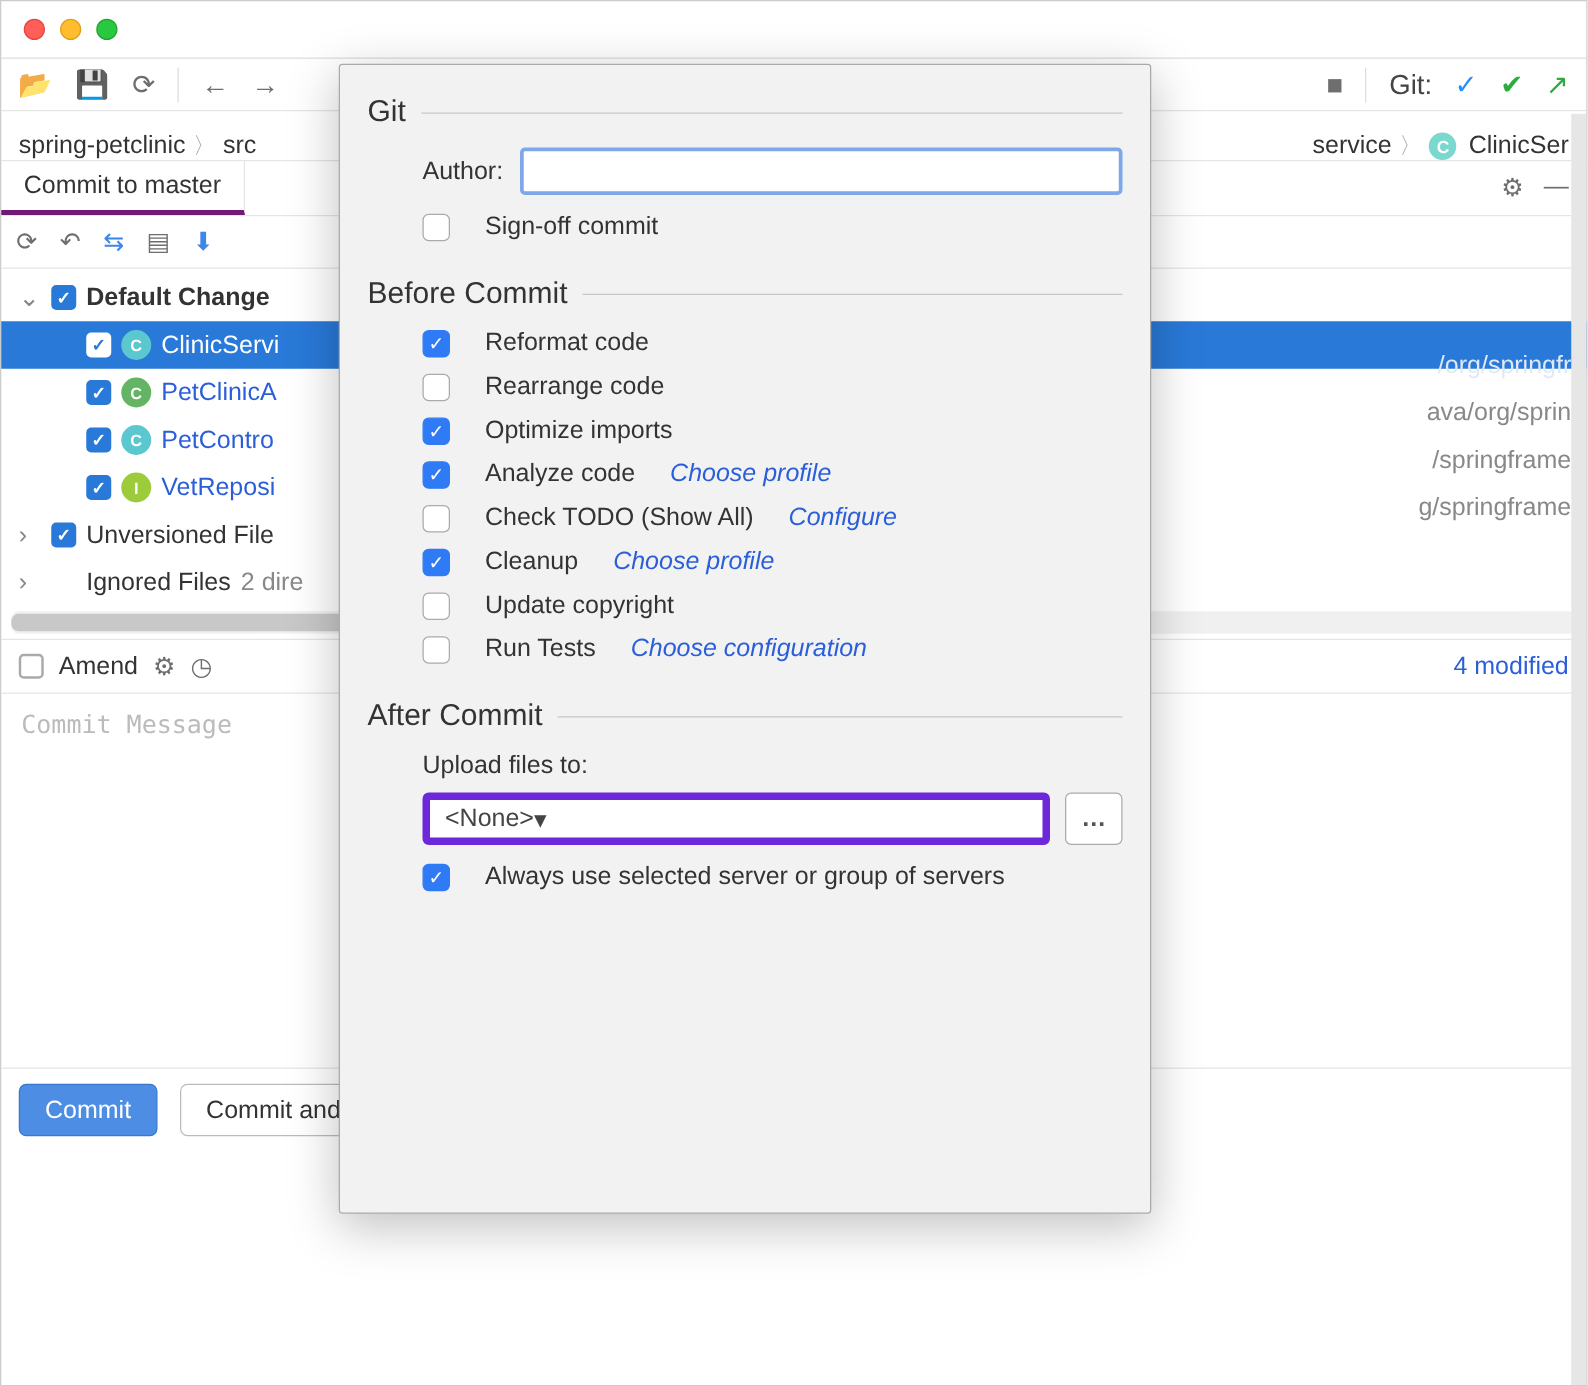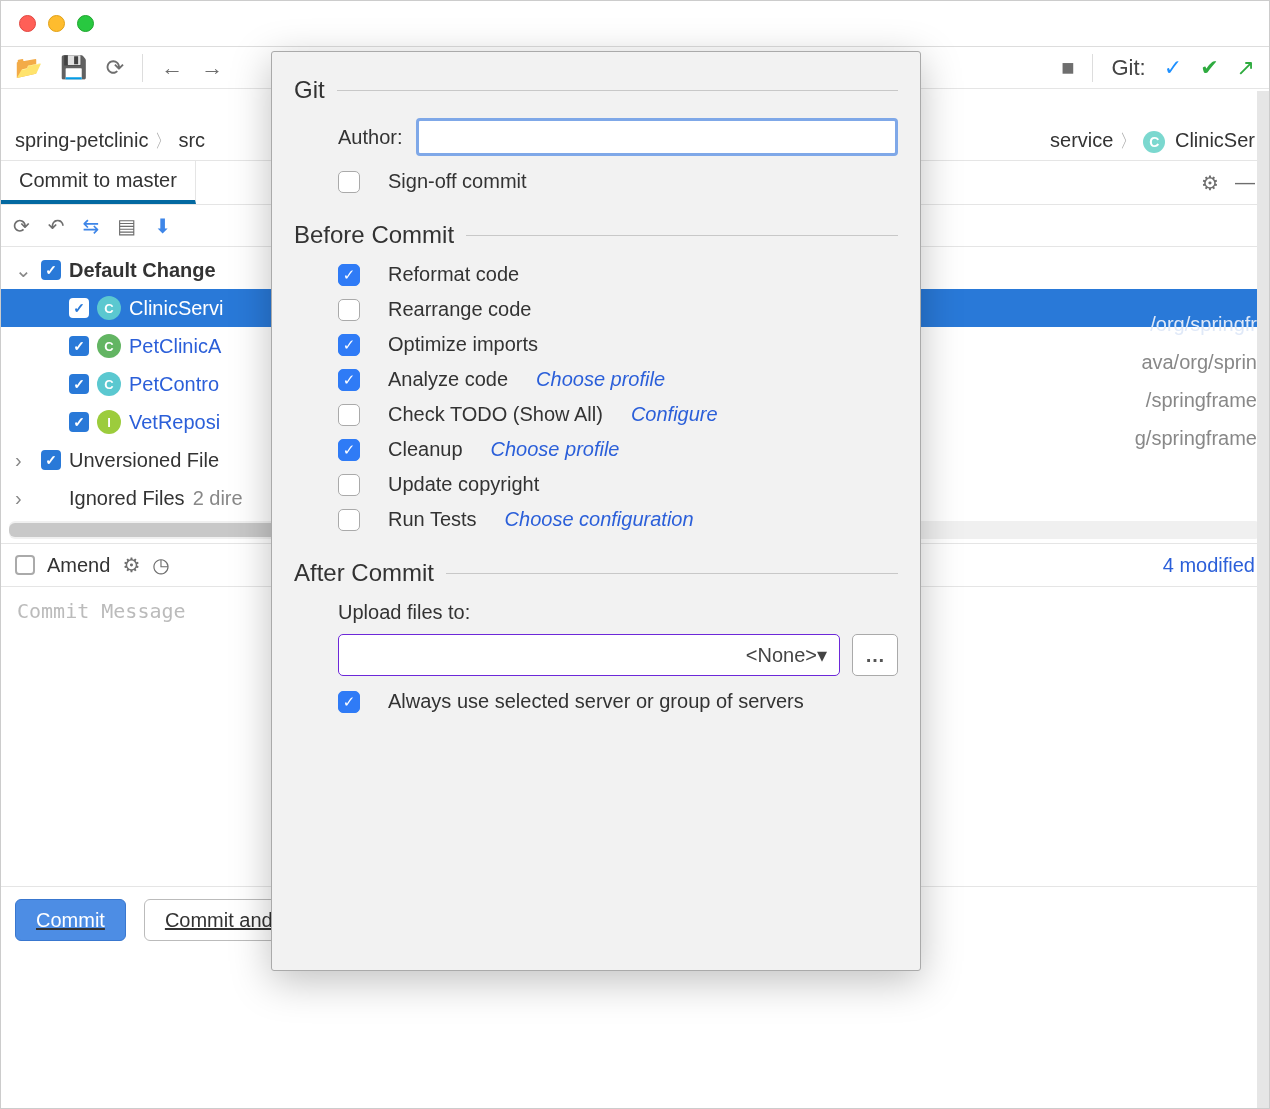--- a/index.html
+++ b/index.html
@@ -21,26 +21,26 @@
   .dot.yellow{background:#febc2e;border:1px solid #e1a116;}
   .dot.green{background:#28c840;border:1px solid #1fa52e;}
   .toolbar-row { height:42px; display:flex; align-items:center; padding:0 14px; gap:18px; border-bottom:1px solid #e5e5e5; font-size:22px; color:#6e6e6e;}
   .toolbar-row .spacer{flex:1;}
   .toolbar-row .sep{width:1px;height:28px;background:#ddd;}
   .tb-icon{cursor:pointer; color:#6e6e6e;}
   .git-label{color:#444;}
   .git-arrow{color:#1e90ff;}
   .git-check{color:#2eab3f;}
   .git-push{color:#2eab3f;}
-  .breadcrumb { height:40px; display:flex; align-items:center; padding:0 14px; gap:6px; border-bottom:1px solid #e5e5e5; font-size:20px;margin-top:32px;}
+  .breadcrumb { height:40px; display:flex; align-items:flex-end; padding:0 14px; gap:6px; border-bottom:1px solid #e5e5e5; font-size:20px;}
   .crumb{color:#333; white-space:nowrap;}
   .crumb-sep{color:#aaa; font-size:18px;}
   .crumb .circle-c{display:inline-flex; align-items:center; justify-content:center; width:22px;height:22px;border-radius:50%;background:#7bd8cf;color:#fff;font-size:14px;font-weight:bold;margin-right:4px;}
   .tab-row{height:44px; display:flex; align-items:center; border-bottom:1px solid #e5e5e5;}
-  .tab{padding:0 18px; height:100%; display:flex; align-items:center; border-right:1px solid #e5e5e5; border-bottom:4px solid #0369a1; color:#333;}
+  .tab{padding:0 18px; height:100%; display:flex; align-items:center; border-right:1px solid #e5e5e5; border-bottom:4px solid #701a75; color:#333;}
   .tab-row .fill{flex:1;}
   .tab-icons{display:flex; gap:16px; padding-right:14px; color:#6e6e6e; font-size:20px;}
   .sub-toolbar{height:42px; display:flex; align-items:center; padding:0 12px; gap:18px; border-bottom:1px solid #e5e5e5; color:#6e6e6e; font-size:20px;}
   .changes-area{position:relative; padding-top:4px;}
   .row{display:flex; align-items:center; height:38px; padding-left:14px; gap:8px; white-space:nowrap; overflow:hidden;}
   .row.selected{background:#2979d8; color:#fff;}
   .row .chev{width:18px; color:#888;}
   .chk{width:20px;height:20px;border:2px solid #2979d8;border-radius:4px;display:inline-flex;align-items:center;justify-content:center;background:#2979d8;color:#fff;font-size:14px;font-weight:bold;}
   .chk.off{background:#fff;color:transparent;border-color:#aaa;}
   .fname{color:#2b5fd9;}
@@ -50,21 +50,21 @@
   .gray{color:#888;}
   .file-icon{width:24px;height:24px;border-radius:50%;display:inline-flex;align-items:center;justify-content:center;font-size:13px;color:#fff;font-weight:bold;}
   .ic-c{background:#5bc8d0;}
   .ic-g{background:#63b563;}
   .ic-i{background:#9ccc3c;}
   .scrollbar-h{height:18px;background:#f0f0f0;margin:4px 8px;border-radius:6px; position:relative;}
   .scrollbar-h .thumb{position:absolute;left:0;top:2px;height:14px;width:40%;background:#c8c8c8;border-radius:6px;}
   .amend-row{height:44px;display:flex;align-items:center;padding:0 14px;gap:12px;border-top:1px solid #e5e5e5;border-bottom:1px solid #e5e5e5;}
   .amend-row .right{margin-left:auto;color:#2b5fd9;}
   .msg-area{height:300px;padding:12px 16px;color:#bbb;font-family:Menlo,Consolas,monospace;border-bottom:1px solid #e5e5e5;}
-  .commit-row{height:66px;display:flex;align-items:center;padding:0 14px;gap:18px;text-decoration:underline;}
+  .commit-row{height:66px;display:flex;align-items:center;padding:0 14px;gap:18px;}
   .btn{height:42px;padding:0 20px;border-radius:6px;border:1px solid #bbb;background:#fff;display:inline-flex;align-items:center;font-size:20px;cursor:pointer;}
   .btn.primary{background:#4d8de4;border-color:#3977cf;color:#fff;}
   
   .popup{
     position:absolute; left:270px; top:50px; width:650px; height:920px;
     background:#f2f2f2; border:1px solid #aaa; border-radius:3px;
     box-shadow:0 10px 40px rgba(0,0,0,0.25);
     padding:18px 22px;
     font-size:20px;
     z-index:10;
@@ -73,21 +73,21 @@
   .section-hdr .line{flex:1;height:1px;background:#c8c8c8;}
   .field-row{display:flex;align-items:center;gap:14px;margin:8px 0 14px 44px;}
   .label{color:#333;}
   .text-input{flex:1;height:38px;border:3px solid #7fa8e8;border-radius:4px;background:#fff;}
   .check-row{display:flex;align-items:center;gap:28px;margin:12px 0 12px 44px;}
   .pchk{width:22px;height:22px;border:1px solid #aaa;border-radius:5px;background:#fff;display:inline-flex;align-items:center;justify-content:center;font-size:15px;color:#fff;}
   .pchk.on{background:#2f7bf6;border-color:#2f7bf6;}
   .link{color:#2b5fd9;cursor:pointer;font-style:italic;}
   .upload-label{margin:10px 0 10px 44px;}
   .select-row{display:flex;gap:12px;margin:0 0 14px 44px;align-items:center;}
-  .select{flex:1;height:42px;border:1px solid #6d28d9;border-radius:5px;background:#fff;display:flex;align-items:center;justify-content:flex-end;padding:0 12px;color:#444;}
+  .select{flex:1;height:42px;border:6px solid #6d28d9;border-radius:5px;background:#fff;display:flex;align-items:center;justify-content:flex-start;padding:0 12px;color:#444;}
   .dots-btn{width:46px;height:42px;border:1px solid #aaa;border-radius:5px;background:#fff;display:flex;align-items:center;justify-content:center;font-weight:bold;color:#555;}
   .right-gutter{position:absolute;right:0;top:90px;bottom:0;width:12px;background:#e6e6e6;}
 </style>
 </head>
 <body>
 
 <div class="window">
 
   <div class="titlebar">
     <div class="dot red"></div>

